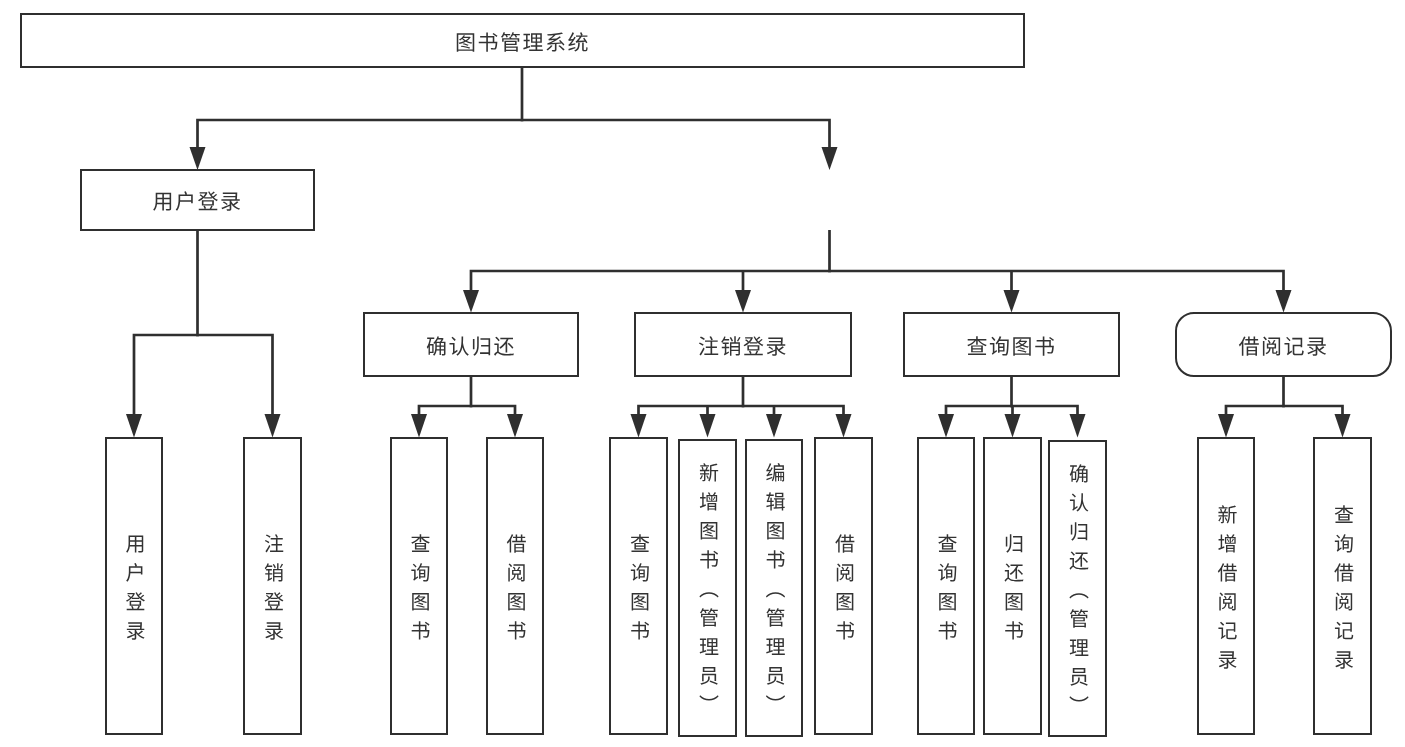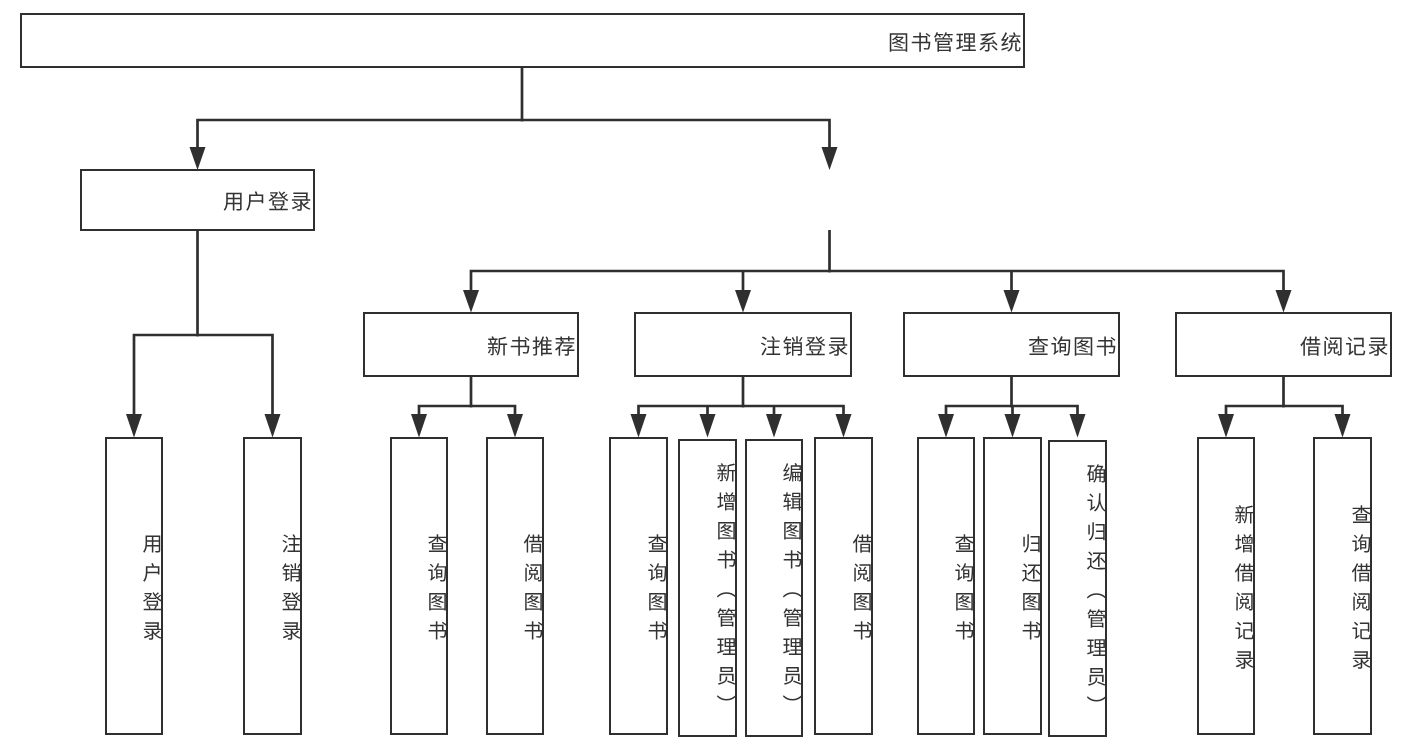--- a/index.html
+++ b/index.html
@@ -21,21 +21,21 @@
     width: 1405px; height: 747px;
     z-index: 1;
   }
   .node {
     position: absolute;
     box-sizing: border-box;
     background: #ffffff;
     border: 2.5px solid #2f2f2f;
     display: flex;
     align-items: center;
-    justify-content: flex-end;
+    justify-content: center;
     color: #333333;
     z-index: 2;
   }
   .node.h span {
     font-size: 21px;
     letter-spacing: 1.5px;
     white-space: nowrap;
   }
   .node.v span {
     writing-mode: vertical-rl;
@@ -128,29 +128,29 @@
 
   <div class="node h" style="left:20px; top:13px; width:1005px; height:55px;">
     <span>图书管理系统</span>
   </div>
 
   <div class="node h" style="left:80px; top:169px; width:235px; height:62px;">
     <span>用户登录</span>
   </div>
 
   <div class="node h" style="left:363px; top:312px; width:216px; height:65px;">
-    <span>新书推荐</span>
+    <span>确认归还</span>
   </div>
   <div class="node h" style="left:634px; top:312px; width:218px; height:65px;">
     <span>注销登录</span>
   </div>
   <div class="node h" style="left:903px; top:312px; width:217px; height:65px;">
     <span>查询图书</span>
   </div>
-  <div class="node h" style="left:1175px; top:312px; width:217px; height:65px;">
+  <div class="node h" style="left:1175px; top:312px; width:217px; height:65px;border-radius:19px;">
     <span>借阅记录</span>
   </div>
 
   <div class="node v" style="left:105px; top:437px; width:58px; height:298px;">
     <span>用户登录</span>
   </div>
   <div class="node v" style="left:243px; top:437px; width:59px; height:298px;">
     <span>注销登录</span>
   </div>
 

